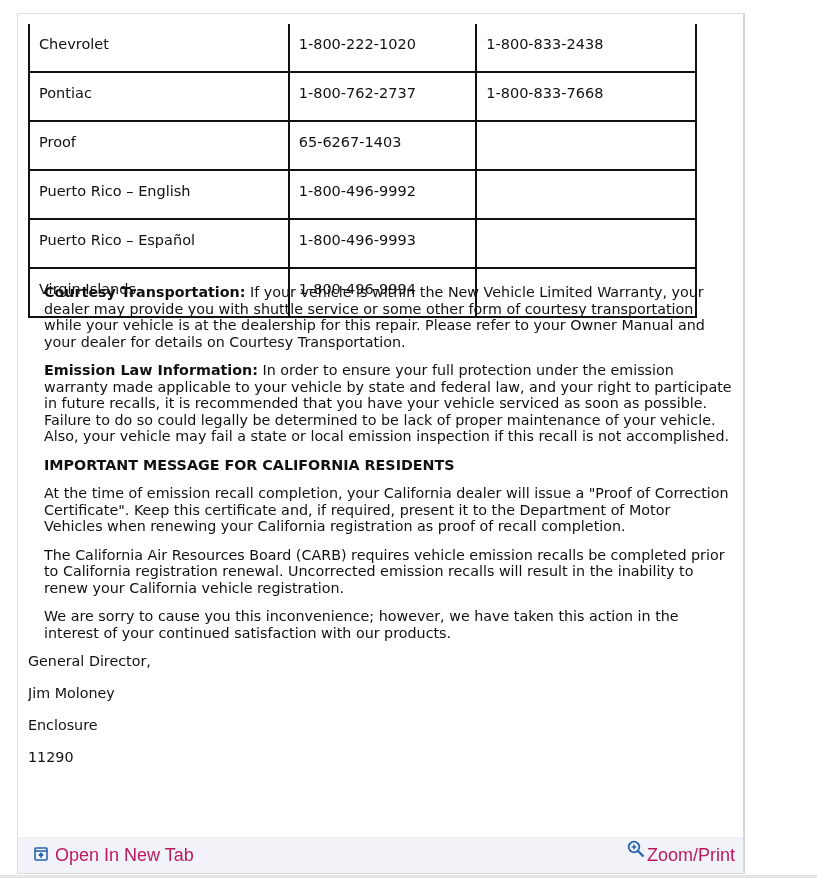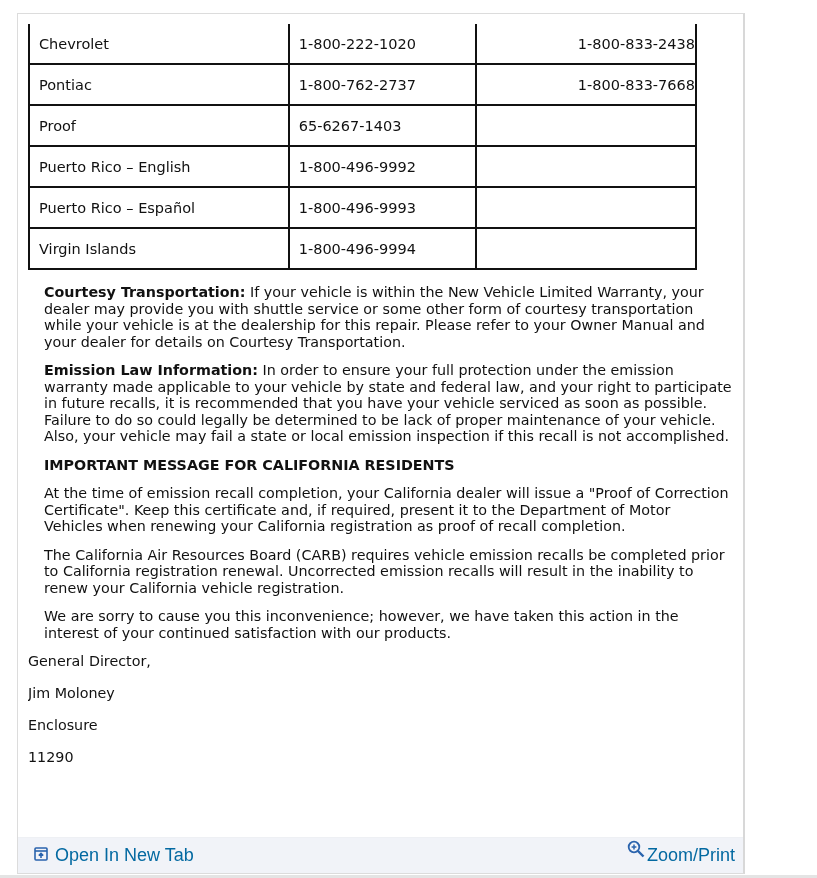--- a/index.html
+++ b/index.html
@@ -2,34 +2,34 @@
 <html><head>
 <meta charset="utf-8">
 <style>
   html, body { margin: 0; padding: 0; background: #ffffff; }
   body { width: 817px; height: 878px; position: relative; overflow: hidden;
          font-family: "DejaVu Sans", sans-serif; color: #111; }
   .panel { position: absolute; left: 17px; top: 13px; width: 728px; height: 861px;
            border: 1px solid #dcdcdc; border-right: 2px solid #d8d8d8; background: #fff; box-sizing: border-box; }
   .doc { position: absolute; left: 10px; top: 0; width: 705px; height: 825px; overflow: hidden; }
   table.contacts { position: absolute; left: 0; top: 10px; border-collapse: collapse; width: 669px; }
-  table.contacts td { border: 2px solid #111; height: 39px; padding: 0 0 0 9px; font-size: 14.5px;
+  table.contacts td { border: 2px solid #111; height: 39px; padding: 0 0 8px 9px; font-size: 14.5px;
                       vertical-align: middle; white-space: nowrap; }
   table.contacts tr:first-child td { border-top: none; }
   table.contacts td.c1 { width: 251px; }
   table.contacts td.c2 { width: 178px; }
-  table.contacts td.c3 { width: 211px; text-align: right; }
+  table.contacts td.c3 { width: 211px; }
   .body-text { position: absolute; left: 0; top: 270px; width: 705px; font-size: 14.3px; line-height: 16.5px; }
   .body-text p { margin: 0 0 12px 16px; }
   .body-text b { font-weight: bold; }
   .sig { margin: 0; height: 32px; line-height: 16.5px; }
   .footer { position: absolute; left: 0; bottom: 0; width: 100%; height: 36px; background: #f1f3f8;
             border-top: 1px solid #eef0f4; box-sizing: border-box; }
   .footer a { position: absolute; top: 7px; font-family: "Liberation Sans", sans-serif; font-size: 18px;
-              color: #0369a1; text-decoration: none; cursor: pointer; display: flex; align-items: center; }
+              color: #be185d; text-decoration: none; cursor: pointer; display: flex; align-items: center; }
   .open-link { left: 16px; }
   .zoom-link { right: 8px; }
   .icon { display: inline-block; margin-right: 7px; }
   .bottom-bar { position: absolute; left: 0; top: 875px; width: 817px; height: 3px; background: #e4e4e4; }
 </style>
 </head>
 <body>
 
 <div class="panel">
   <div class="doc">

